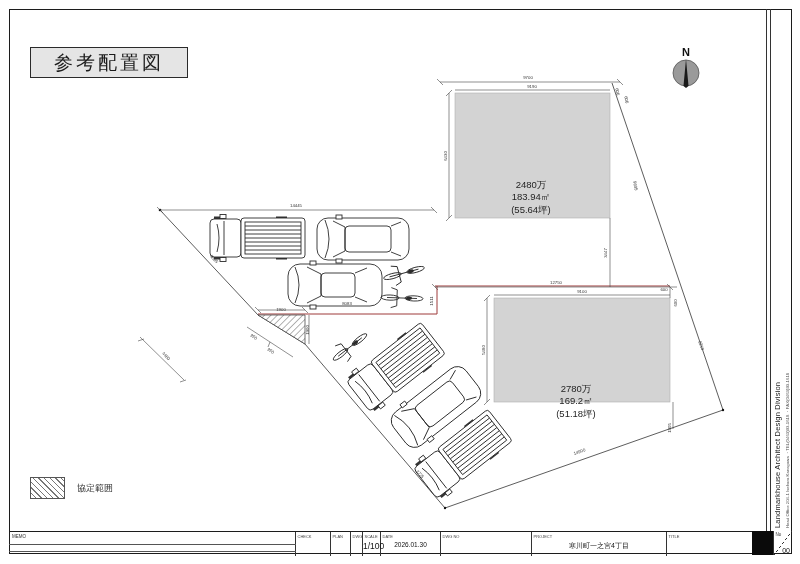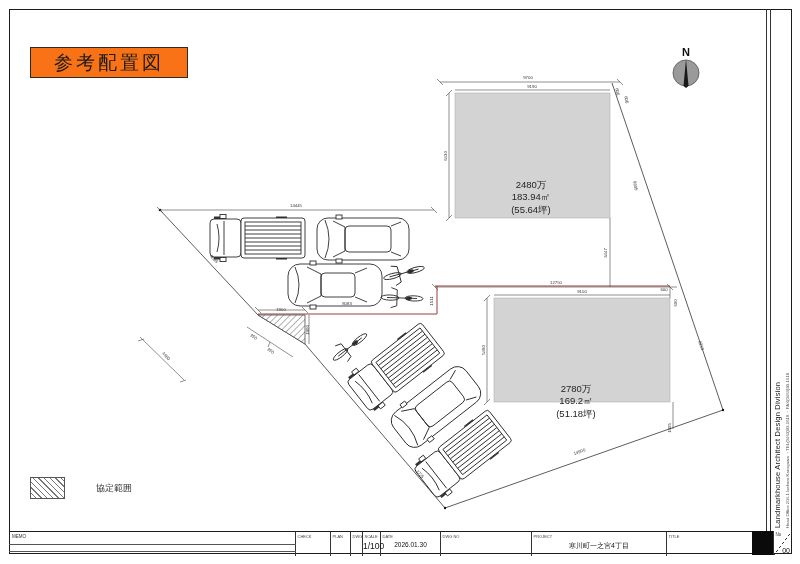--- a/index.html
+++ b/index.html
@@ -1,24 +1,24 @@
 <!DOCTYPE html>
 <html><head>
 <meta charset="utf-8">
 <style>
   html,body{margin:0;padding:0;background:#f2f2f2;font-family:"Liberation Sans",sans-serif;}
   .sheet{position:relative;width:800px;height:564px;background:#ffffff;overflow:hidden;}
   .page-border{position:absolute;left:9px;top:9px;width:783px;height:545px;border:1.6px solid #1c1c1c;box-sizing:border-box;}
   .plan{position:absolute;left:0;top:0;width:800px;height:564px;}
-  .title-box{position:absolute;left:30px;top:47px;width:156px;height:29px;border:1.6px solid #2a2a2a;background:#f97316;
+  .title-box{position:absolute;left:30px;top:47px;width:156px;height:29px;border:1.6px solid #2a2a2a;background:#e5e5e5;
     display:flex;align-items:center;justify-content:center;font-size:19px;letter-spacing:3px;color:#1b1b1b;font-family:Liberation Mono, monospace;}
   .legend{position:absolute;left:30px;top:477px;height:22px;display:flex;align-items:center;font-size:9px;color:#333;}
   .legend-swatch{width:33px;height:20px;margin-right:12px;border:0.8px solid #555;
     background:repeating-linear-gradient(45deg,#ffffff 0 3px,#777 3px 4px);}
-  .legend-label{margin-right:14px;margin-left:19px;}
+  .legend-label{margin-right:14px;}
   
   .tblock{position:absolute;left:9px;top:531px;width:743px;height:24px;border-top:1.2px solid #1c1c1c;box-sizing:border-box;font-size:4px;color:#333;}
   .memo{position:absolute;left:0;top:0;width:287px;height:24px;border-right:0.8px solid #333;box-sizing:border-box;}
   .memo-label{position:absolute;left:3px;top:2px;font-size:4.5px;}
   .memo-line1{position:absolute;left:0;top:12px;width:287px;border-top:0.6px solid #555;}
   .memo-line2{position:absolute;left:0;top:19px;width:287px;border-top:0.6px solid #555;}
   .cell{position:absolute;top:0;height:24px;border-right:0.8px solid #333;box-sizing:border-box;}
   .cell .lbl{position:absolute;left:1.5px;top:1.5px;font-size:4px;color:#444;white-space:nowrap;}
   .cell .val{position:absolute;left:0;right:0;top:9px;text-align:center;color:#111;white-space:nowrap;}
   .val-scale{font-size:8.5px;}

